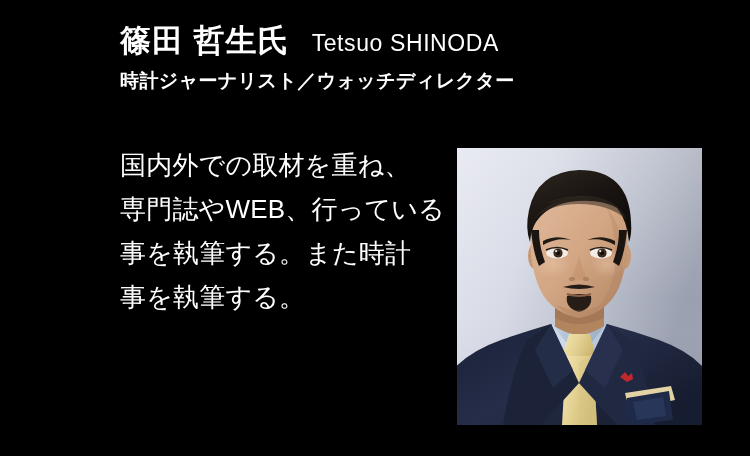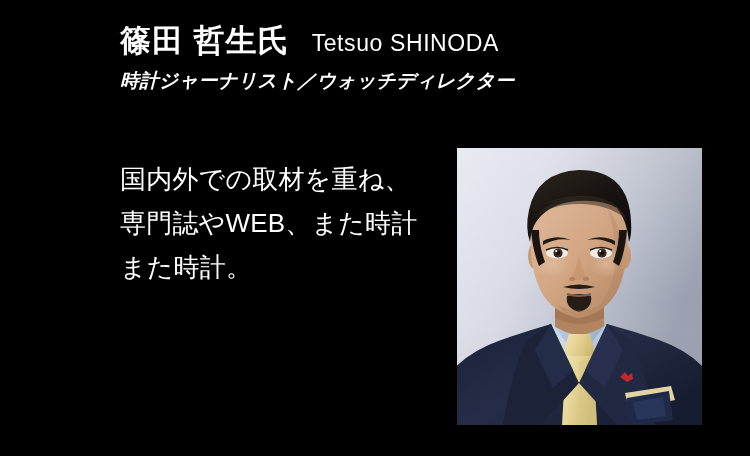--- a/index.html
+++ b/index.html
@@ -51,28 +51,27 @@
     line-height: 1.22;
   }
   .role {
     margin-top: 9px;
     font-size: 19px;
     font-weight: 700;
     color: #ffffff;
     letter-spacing: 0.4px;
     white-space: nowrap;
     line-height: 1.25;
-    font-style: italic;
   }
 
   
   .bio {
     position: absolute;
     left: 88px;
-    top: 157px;
+    top: 143px;
     width: 330px;
   }
   .bio-line {
     font-size: 26px;
     font-weight: 400;
     color: #ffffff;
     line-height: 44px;
     letter-spacing: 0.2px;
     white-space: nowrap;
   }
@@ -101,22 +100,23 @@
   <div class="header">
     <div class="name-row">
       <span class="name-ja">篠田 哲生氏</span>
       <span class="name-en">Tetsuo SHINODA</span>
     </div>
     <div class="role">時計ジャーナリスト／ウォッチディレクター</div>
   </div>
 
   <div class="bio">
     <div class="bio-line">国内外での取材を重ね、</div>
-    <div class="bio-line">専門誌やWEB、また時計</div>
-    <div class="bio-line">また時計。</div>
+    <div class="bio-line">専門誌やWEB、行っている</div>
+    <div class="bio-line">事を執筆する。また時計</div>
+    <div class="bio-line">事を執筆する。</div>
   </div>
 
   <div class="portrait">
     <svg viewBox="0 0 245 277" xmlns="http://www.w3.org/2000/svg">
       <defs>
         <linearGradient id="bgGrad" x1="0" y1="0" x2="1" y2="0.35">
           <stop offset="0" stop-color="#e3e5ee"></stop>
           <stop offset="0.35" stop-color="#d7dae5"></stop>
           <stop offset="0.72" stop-color="#b5bac8"></stop>
           <stop offset="1" stop-color="#989eae"></stop>

